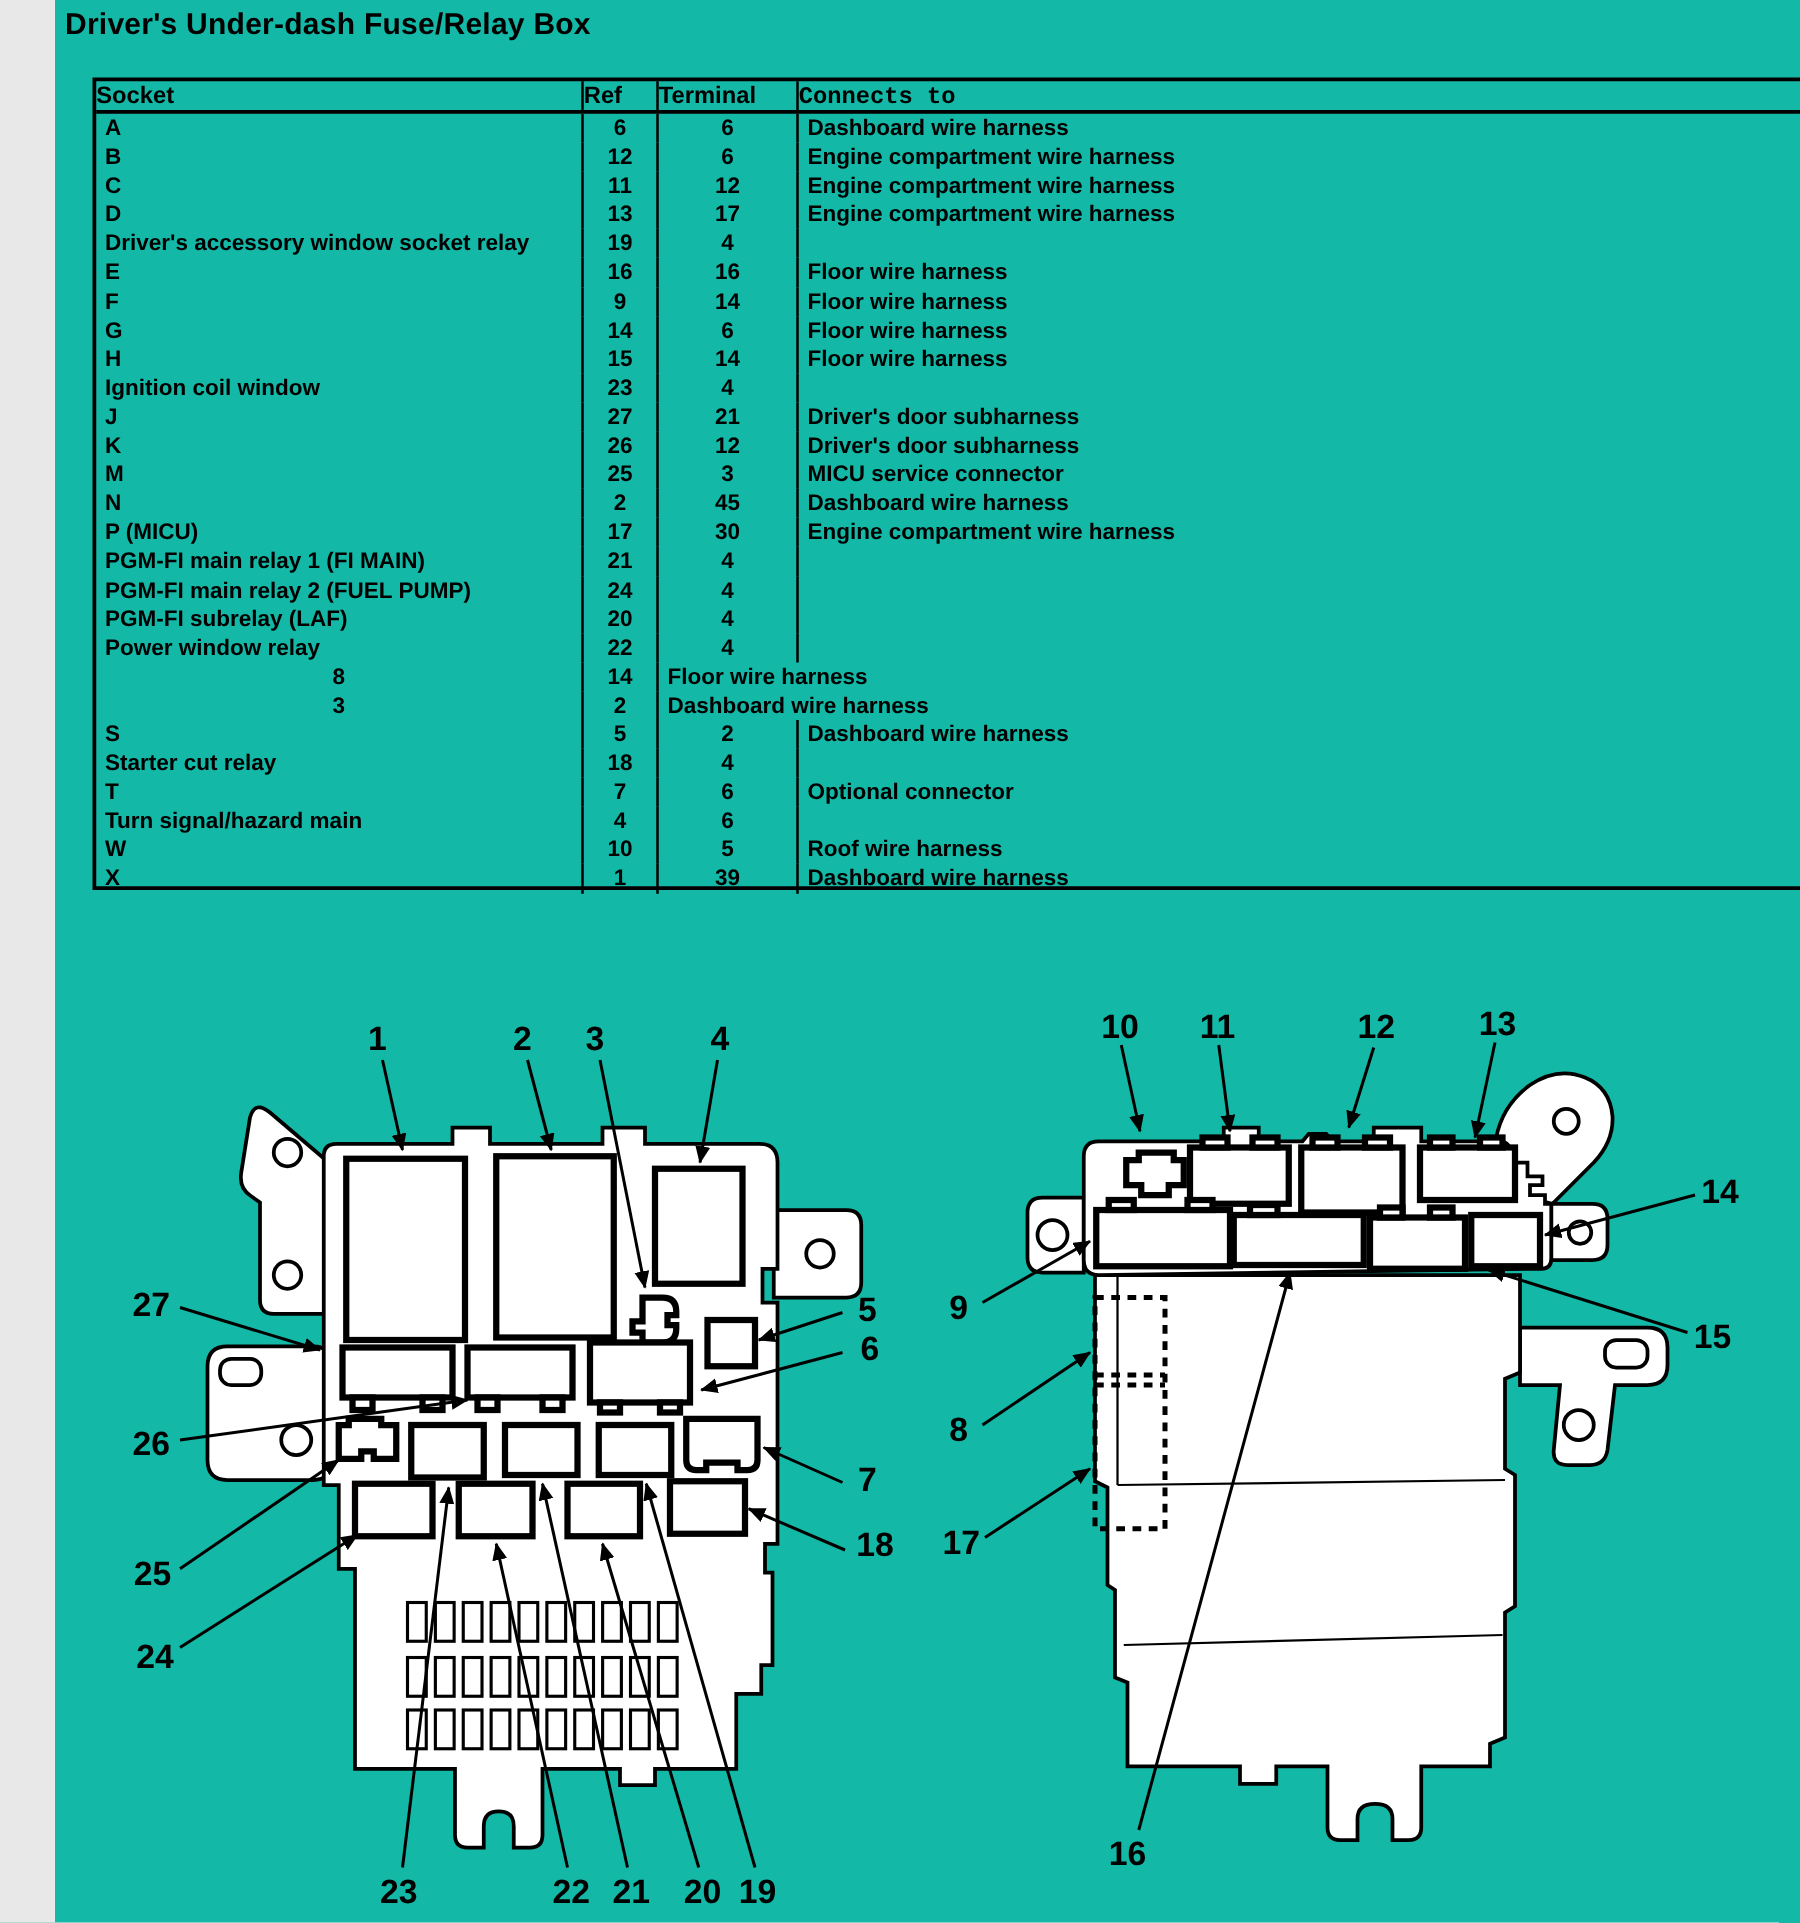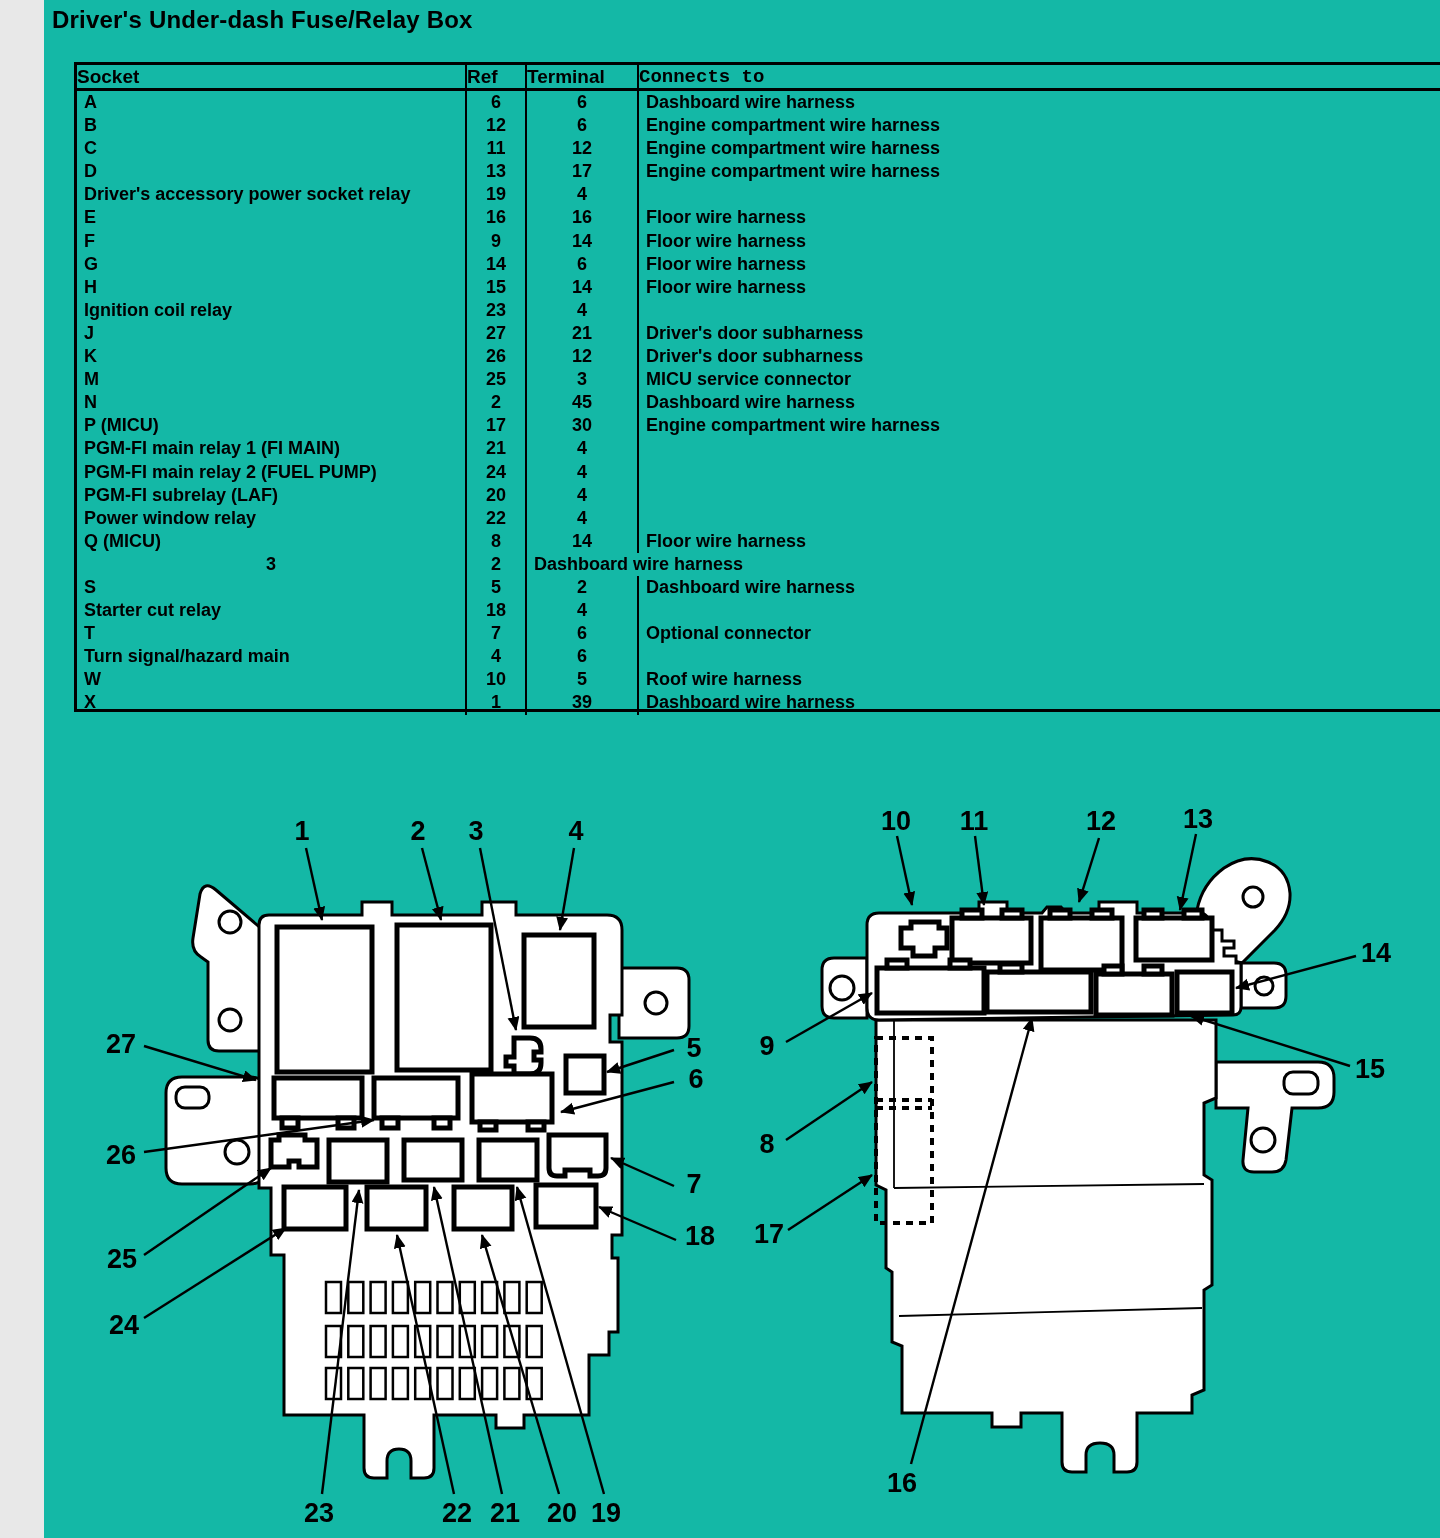--- a/index.html
+++ b/index.html
@@ -56,21 +56,21 @@
           <div class="cell num">12</div>
           <div class="cell conn">Engine compartment wire harness</div>
         </div>
         <div class="trow">
           <div class="cell sock">D</div>
           <div class="cell num">13</div>
           <div class="cell num">17</div>
           <div class="cell conn">Engine compartment wire harness</div>
         </div>
         <div class="trow">
-          <div class="cell sock">Driver's accessory power socket relay</div>
+          <div class="cell sock">Driver's accessory window socket relay</div>
           <div class="cell num">19</div>
           <div class="cell num">4</div>
           <div class="cell conn"></div>
         </div>
         <div class="trow">
           <div class="cell sock">E</div>
           <div class="cell num">16</div>
           <div class="cell num">16</div>
           <div class="cell conn">Floor wire harness</div>
         </div>
@@ -86,21 +86,21 @@
           <div class="cell num">6</div>
           <div class="cell conn">Floor wire harness</div>
         </div>
         <div class="trow">
           <div class="cell sock">H</div>
           <div class="cell num">15</div>
           <div class="cell num">14</div>
           <div class="cell conn">Floor wire harness</div>
         </div>
         <div class="trow">
-          <div class="cell sock">Ignition coil relay</div>
+          <div class="cell sock">Ignition coil window</div>
           <div class="cell num">23</div>
           <div class="cell num">4</div>
           <div class="cell conn"></div>
         </div>
         <div class="trow">
           <div class="cell sock">J</div>
           <div class="cell num">27</div>
           <div class="cell num">21</div>
           <div class="cell conn">Driver's door subharness</div>
         </div>
@@ -146,21 +146,20 @@
           <div class="cell num">4</div>
           <div class="cell conn"></div>
         </div>
         <div class="trow">
           <div class="cell sock">Power window relay</div>
           <div class="cell num">22</div>
           <div class="cell num">4</div>
           <div class="cell conn"></div>
         </div>
         <div class="trow">
-          <div class="cell sock">Q (MICU)</div>
           <div class="cell num">8</div>
           <div class="cell num">14</div>
           <div class="cell conn">Floor wire harness</div>
         </div>
         <div class="trow">
           <div class="cell num">3</div>
           <div class="cell num">2</div>
           <div class="cell conn">Dashboard wire harness</div>
         </div>
         <div class="trow">

